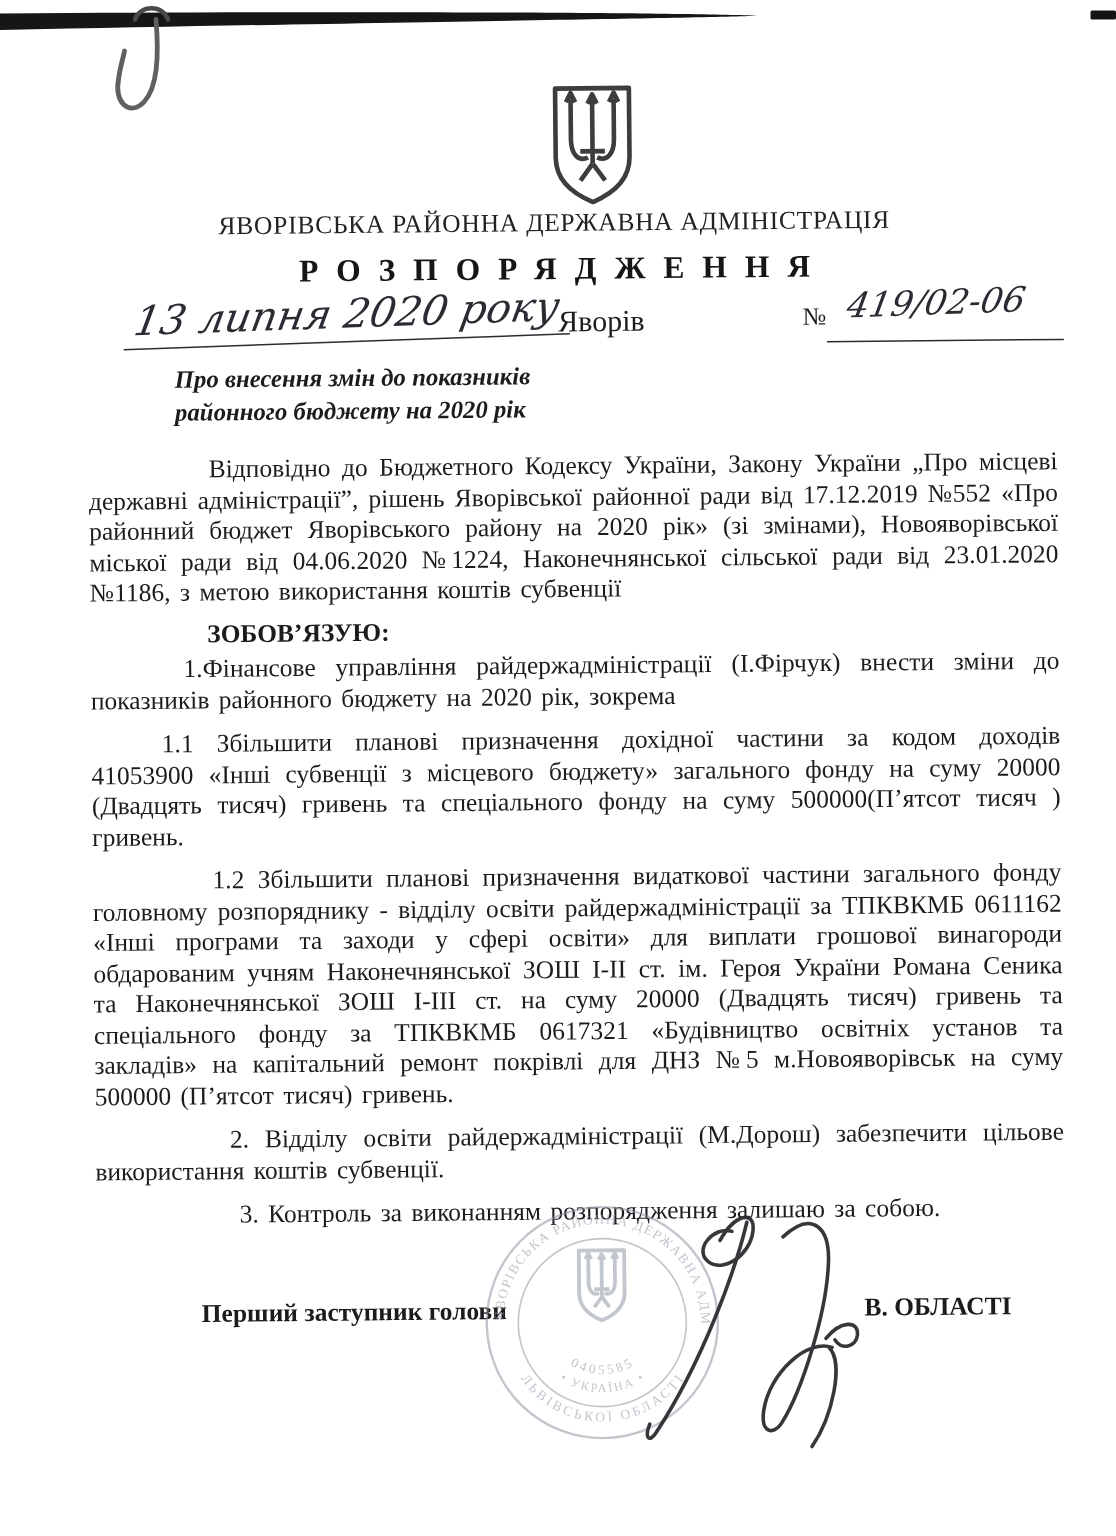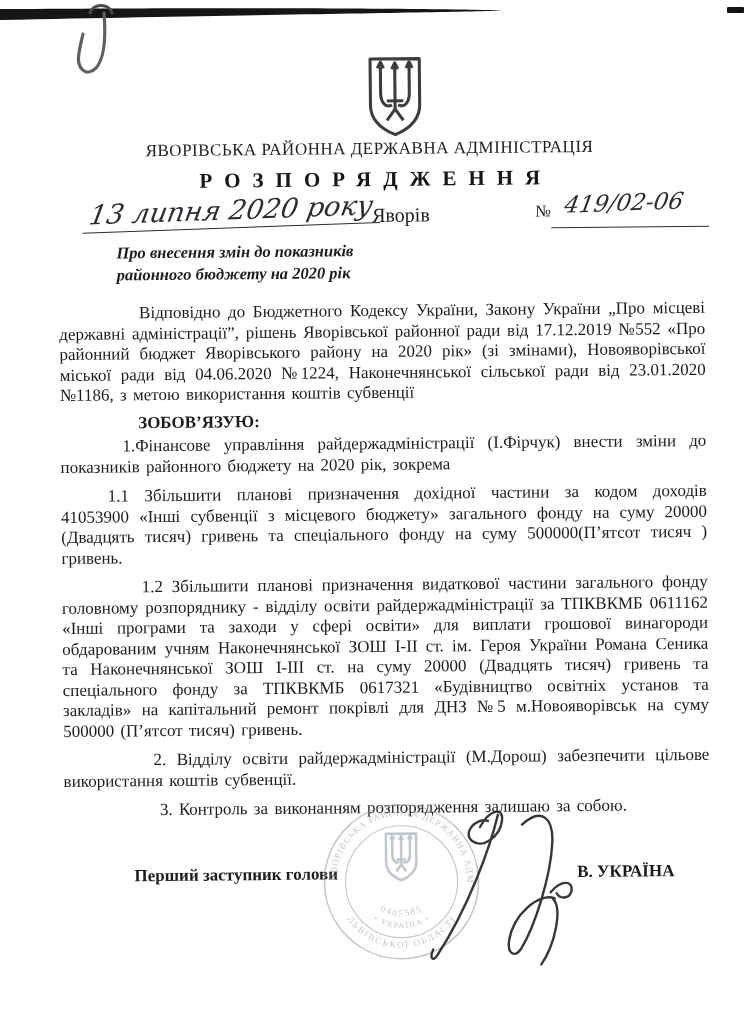--- a/index.html
+++ b/index.html
@@ -117,21 +117,21 @@
     <p class="para obligate">ЗОБОВ’ЯЗУЮ:</p>
     <p class="para item-1">1.Фінансове управління райдержадміністрації (І.Фірчук) внести зміни до показників районного бюджету на 2020 рік, зокрема</p>
     <p class="para item-11">1.1 Збільшити планові призначення дохідної частини за кодом доходів 41053900 «Інші субвенції з місцевого бюджету» загального фонду на суму 20000 (Двадцять тисяч) гривень та спеціального фонду на суму 500000(П’ятсот тисяч ) гривень.</p>
     <p class="para item-12">1.2 Збільшити планові призначення видаткової частини загального фонду головному розпоряднику - відділу освіти райдержадміністрації за ТПКВКМБ 0611162 «Інші програми та заходи у сфері освіти» для виплати грошової винагороди обдарованим учням Наконечнянської ЗОШ І-ІІ ст. ім. Героя України Романа Сеника та Наконечнянської ЗОШ І-ІІІ ст. на суму 20000 (Двадцять тисяч) гривень та спеціального фонду за ТПКВКМБ 0617321 «Будівництво освітніх установ та закладів» на капітальний ремонт покрівлі для ДНЗ №5 м.Новояворівськ на суму 500000 (П’ятсот тисяч) гривень.</p>
     <p class="para item-2">2. Відділу освіти райдержадміністрації (М.Дорош) забезпечити цільове використання коштів субвенції.</p>
     <p class="para item-3">3. Контроль за виконанням розпорядження залишаю за собою.</p>
   </div>
 
   <div class="sig-row">
     <span class="sig-title">Перший заступник голови</span>
-    <span class="sig-name">В. УКРАЇНА</span>
+    <span class="sig-name">В. ОБЛАСТІ</span>
   </div>
 
   <svg class="stamp" viewBox="0 0 164 164">
     <g opacity="0.55">
       <circle cx="82" cy="82" r="77" fill="none" stroke="#8f96a3" stroke-width="1.6"></circle>
       <circle cx="82" cy="82" r="56" fill="none" stroke="#8f96a3" stroke-width="1.1"></circle>
       <defs>
         <path id="ring-top" d="M16,82 a66,66 0 1,1 132,0"></path>
         <path id="ring-bottom" d="M16,82 a66,66 0 0,0 132,0"></path>
         <path id="code-arc" d="M46,96 a42,42 0 0,0 72,0"></path>

